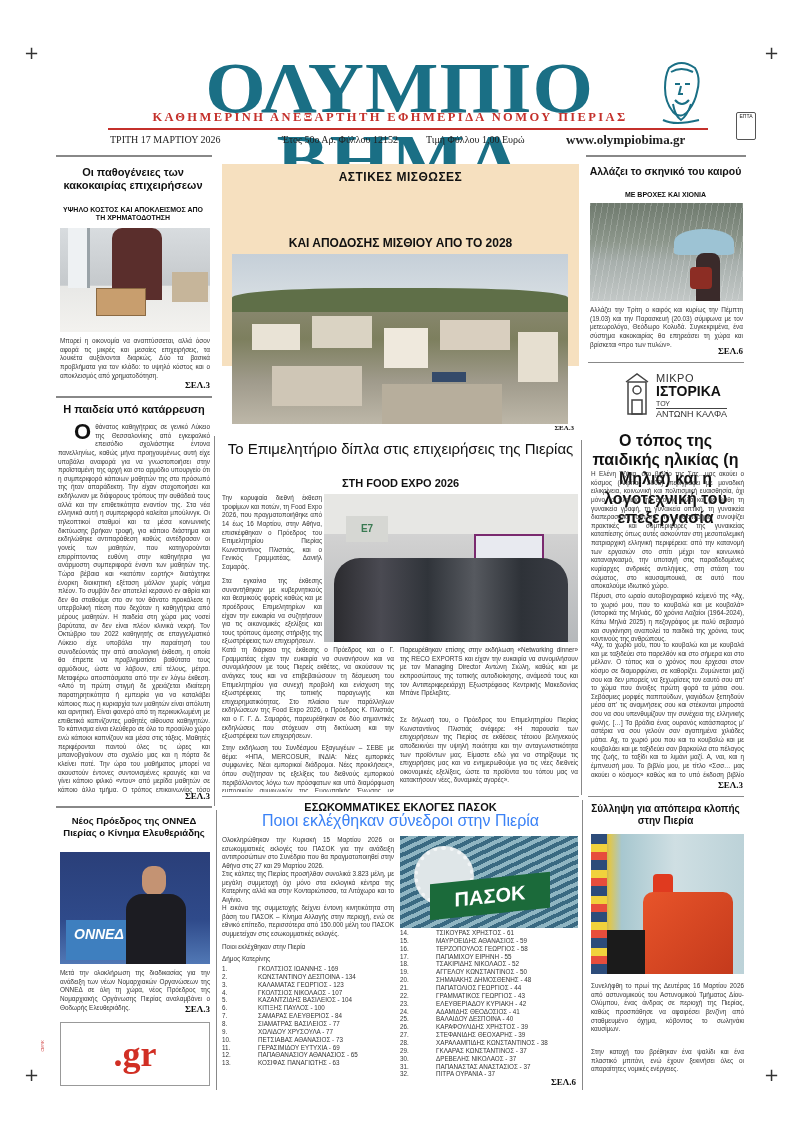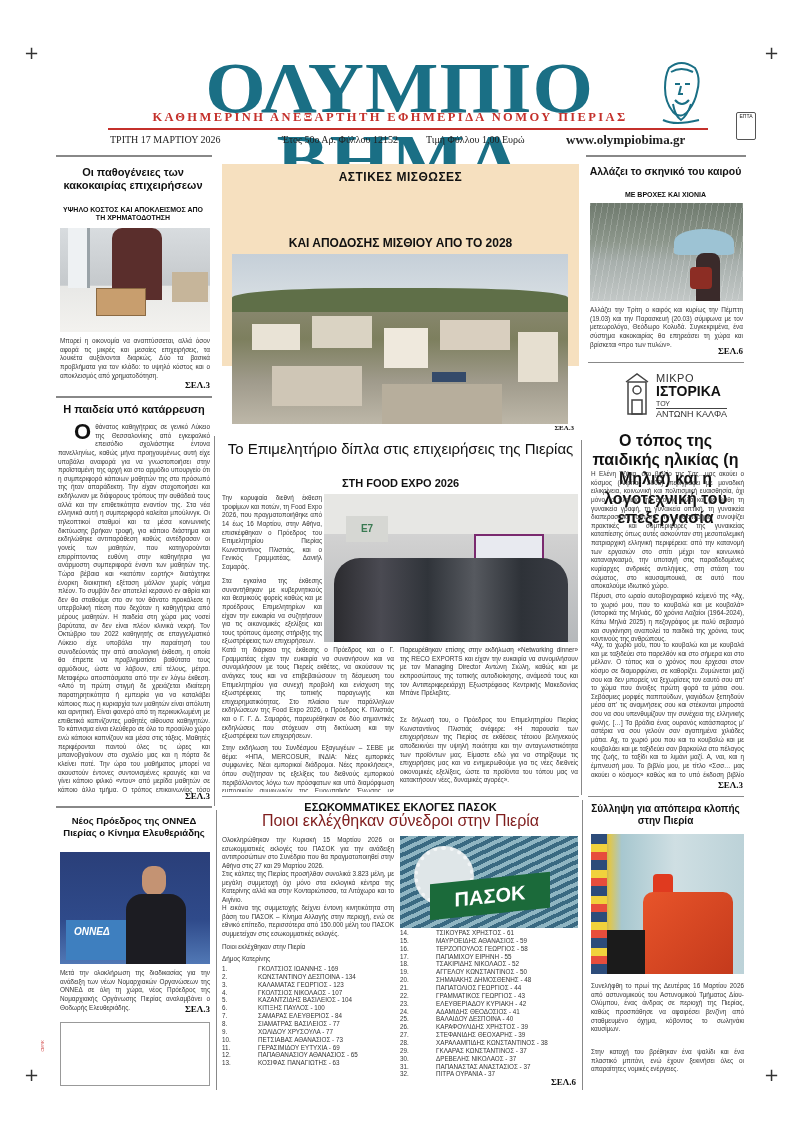--- a/index.html
+++ b/index.html
@@ -92,27 +92,28 @@
 </section>
 
 <div class="hr" style="left:56px;top:806px;width:156px;"></div>
 
 <section>
   <div class="abs hl" style="left:58px;top:815px;width:152px;font-size:9.5px;line-height:1.25;">Νέος Πρόεδρος της ΟΝΝΕΔ Πιερίας ο Κίνημα Ελευθεριάδης</div>
   <div class="photo" style="left:60px;top:852px;width:150px;height:112px;background:linear-gradient(180deg,#2a3f79 0%,#2f4a8a 60%,#5178b5 100%);">
     <div class="abs" style="left:82px;top:14px;width:24px;height:30px;background:#c49373;border-radius:10px 10px 12px 12px;"></div>
     <div class="abs" style="left:66px;top:42px;width:60px;height:70px;background:#1c1c22;border-radius:16px 16px 0 0;"></div>
     <div class="abs" style="left:6px;top:68px;width:60px;height:40px;background:#3e7fbf;"></div>
-    <div class="abs" style="left:14px;top:74px;font-size:10px;font-weight:bold;font-style:italic;color:#fff;">ΟΝΝΕΔ</div>
+    <div class="abs" style="left:14px;top:74px;font-size:14px;font-weight:bold;font-style:italic;color:#fff;">ΟΝΝΕΔ</div>
   </div>
   <div class="abs body-text" style="left:60px;top:969px;width:150px;">Μετά την ολοκλήρωση της διαδικασίας για την ανάδειξη των νέων Νομαρχιακών Οργανώσεων της ΟΝΝΕΔ σε όλη τη χώρα, νέος Πρόεδρος της Νομαρχιακής Οργάνωσης Πιερίας αναλαμβάνει ο Θοδωρής Ελευθεριάδης.</div>
   <div class="abs sel" style="left:60px;top:1004px;width:150px;">ΣΕΛ.3</div>
 </section>
 
 <div class="abs" style="left:60px;top:1022px;width:150px;height:64px;border:1px solid #999;display:flex;">
+  <div style="flex:1;font-family:'Liberation Serif',serif;font-size:36px;font-weight:bold;color:#d12f24;display:flex;align-items:center;justify-content:center;">.gr</div>
 </div>
 
 <div class="vr" style="left:214px;top:436px;height:370px;width:1px;"></div>
 <div class="vr" style="left:216px;top:810px;height:280px;width:1px;"></div>
 
 <section class="abs lead-box">
   <div class="abs" style="left:0;top:6px;width:357px;text-align:center;font-weight:bold;font-size:12px;letter-spacing:0.5px;color:#111;">ΑΣΤΙΚΕΣ ΜΙΣΘΩΣΕΣ</div>
   <div class="abs" style="left:0;top:72px;width:357px;text-align:center;font-weight:bold;font-size:12px;color:#111;">ΚΑΙ ΑΠΟΔΟΣΗΣ ΜΙΣΘΙΟΥ ΑΠΟ ΤΟ 2028</div>
   <div class="photo" style="left:10px;top:90px;width:336px;height:170px;background:linear-gradient(180deg,#c5cfd8 0%,#d6dde2 25%,#8c8a74 26%,#7d7f5e 50%,#a09b8c 75%,#bdb7a8 100%);">
     <div class="abs" style="left:0;top:34px;width:336px;height:24px;background:#5f6f48;border-radius:40% 40% 0 0;"></div>
@@ -142,21 +143,21 @@
   <div class="abs body-text" style="left:222px;top:646px;width:172px;">Κατά τη διάρκεια της έκθεσης ο Πρόεδρος και ο Γ. Γραμματέας είχαν την ευκαιρία να συνανήσουν και να συνομιλήσουν με τους Πιερείς εκθέτες, να ακούσουν τις ανάγκες τους και να επιβεβαιώσουν τη δέσμευση του Επιμελητηρίου για συνεχή προβολή και ενίσχυση της εξωστρέφειας της τοπικής παραγωγής και επιχειρηματικότητας. Στο πλαίσιο των παράλληλων εκδηλώσεων της Food Expo 2026, ο Πρόεδρος Κ. Πλιστιάς και ο Γ. Γ. Δ. Σαμαράς, παρευρέθηκαν σε δύο σημαντικές εκδηλώσεις που στόχευαν στη δικτύωση και την εξωστρέφεια των επιχειρήσεων.</div>
   <div class="abs body-text" style="left:222px;top:744px;width:172px;height:48px;overflow:hidden;">Στην εκδήλωση του Συνδέσμου Εξαγωγέων – ΣΕΒΕ με θέμα: «ΗΠΑ, MERCOSUR, ΙΝΔΙΑ: Νέες εμπορικές συμφωνίες. Νέοι εμπορικοί διάδρομοι. Νέες προκλήσεις», όπου συζήτησαν τις εξελίξεις του διεθνούς εμπορικού περιβάλλοντος λόγω των πρόσφατων και υπό διαμόρφωση εμπορικών συμφωνιών της Ευρωπαϊκής Ένωσης με σημαντικές αγορές, όπως οι ΗΠΑ, οι χώρες της MERCOSUR και η Ινδία, καθώς και τις επιπτώσεις τους στη δυναμική των ελληνικών εξαγωγών.</div>
   <div class="abs body-text" style="left:400px;top:646px;width:178px;">Παρευρέθηκαν επίσης στην εκδήλωση «Networking dinner» της RECO EXPORTS και είχαν την ευκαιρία να συνομιλήσουν με τον Managing Director Αντώνη Σιώλη, καθώς και με εκπροσώπους της τοπικής αυτοδιοίκησης, ανάμεσά τους και τον Αντιπεριφερειάρχη Εξωστρέφειας Κεντρικής Μακεδονίας Μπάνε Πρέλεβιτς.</div>
   <div class="abs body-text" style="left:400px;top:716px;width:178px;">Σε δήλωσή του, ο Πρόεδρος του Επιμελητηρίου Πιερίας Κωνσταντίνος Πλιστιάς ανέφερε: «Η παρουσία των επιχειρήσεων της Πιερίας σε εκθέσεις τέτοιου βεληνεκούς αποδεικνύει την υψηλή ποιότητα και την ανταγωνιστικότητα των προϊόντων μας. Είμαστε εδώ για να στηρίξουμε τις επιχειρήσεις μας και να ενημερωθούμε για τις νέες διεθνείς οικονομικές εξελίξεις, ώστε τα προϊόντα του τόπου μας να κατακτήσουν νέες, δυναμικές αγορές».</div>
 </section>
 
 <div class="hr" style="left:222px;top:796px;width:357px;height:1px;"></div>
 
 <section>
   <div class="abs" style="left:222px;top:801px;width:357px;text-align:center;font-weight:bold;font-size:11px;color:#111;">ΕΣΩΚΟΜΜΑΤΙΚΕΣ ΕΚΛΟΓΕΣ ΠΑΣΟΚ</div>
-  <div class="abs hl" style="left:222px;top:812px;width:357px;font-size:16px;font-weight:normal;color:#7f1d1d;">Ποιοι εκλέχθηκαν σύνεδροι στην Πιερία</div>
+  <div class="abs hl" style="left:222px;top:812px;width:357px;font-size:16px;font-weight:normal;color:#3b82f6;">Ποιοι εκλέχθηκαν σύνεδροι στην Πιερία</div>
   <div class="abs body-text" style="left:222px;top:836px;width:172px;">Ολοκληρώθηκαν την Κυριακή 15 Μαρτίου 2026 οι εσωκομματικές εκλογές του ΠΑΣΟΚ για την ανάδειξη αντιπροσώπων στο Συνέδριο που θα πραγματοποιηθεί στην Αθήνα στις 27 και 29 Μαρτίου 2026.</div>
   <div class="abs body-text" style="left:222px;top:870px;width:172px;">Στις κάλπες της Πιερίας προσήλθαν συνολικά 3.823 μέλη, με μεγάλη συμμετοχή όχι μόνο στα εκλογικά κέντρα της Κατερίνης αλλά και στην Κονταριώτισσα, τα Λιτόχωρο και το Αιγίνιο.</div>
   <div class="abs body-text" style="left:222px;top:904px;width:172px;">Η εικόνα της συμμετοχής δείχνει έντονη κινητικότητα στη βάση του ΠΑΣΟΚ – Κίνημα Αλλαγής στην περιοχή, ενώ σε εθνικό επίπεδο, περισσότερα από 150.000 μέλη του ΠΑΣΟΚ συμμετείχαν στις εσωκομματικές εκλογές.</div>
   <div class="photo" style="left:400px;top:836px;width:178px;height:92px;background:repeating-linear-gradient(155deg,#3a6a82 0px,#3a6a82 4px,#8fb5c2 4px,#8fb5c2 8px);">
     <div class="abs" style="left:14px;top:10px;width:60px;height:60px;border-radius:50%;background:#dfe6e8;border:4px dotted #f2f5f6;"></div>
     <div class="abs" style="left:30px;top:42px;width:120px;height:36px;background:#1b6a3a;transform:skewY(-6deg);color:#fff;font-size:20px;font-weight:bold;text-align:center;line-height:36px;">ΠΑΣΟΚ</div>
   </div>
 
   <div class="abs body-text" style="left:222px;top:943px;width:172px;">Ποιοι εκλέχθηκαν στην Πιερία</div>
   <div class="abs body-text" style="left:222px;top:955px;width:172px;">Δήμος Κατερίνης</div>

